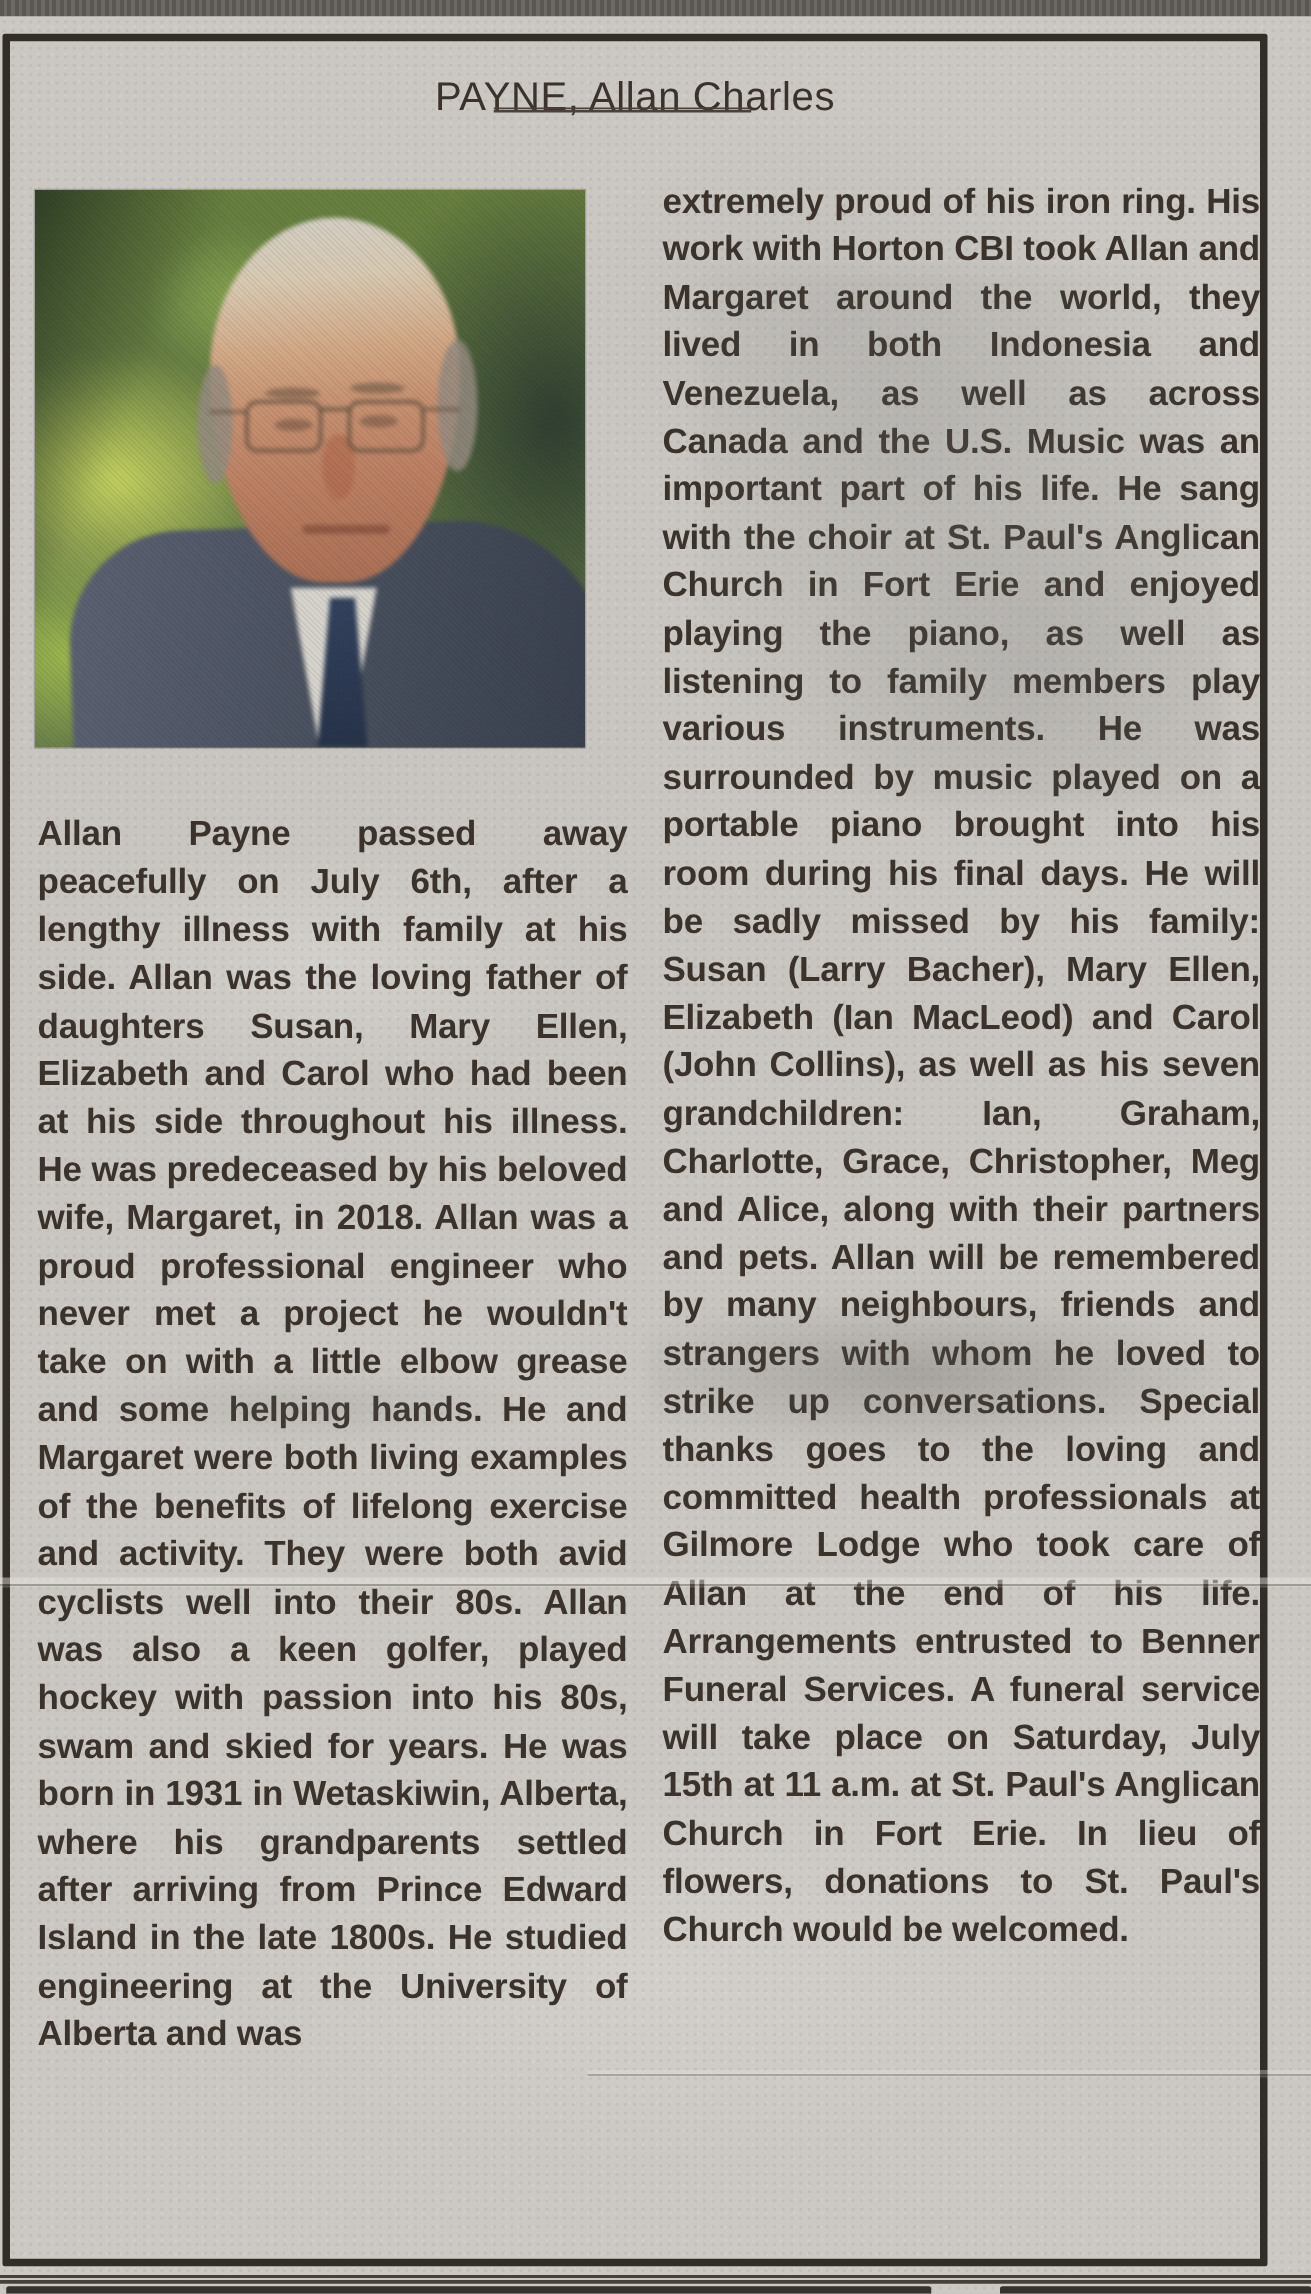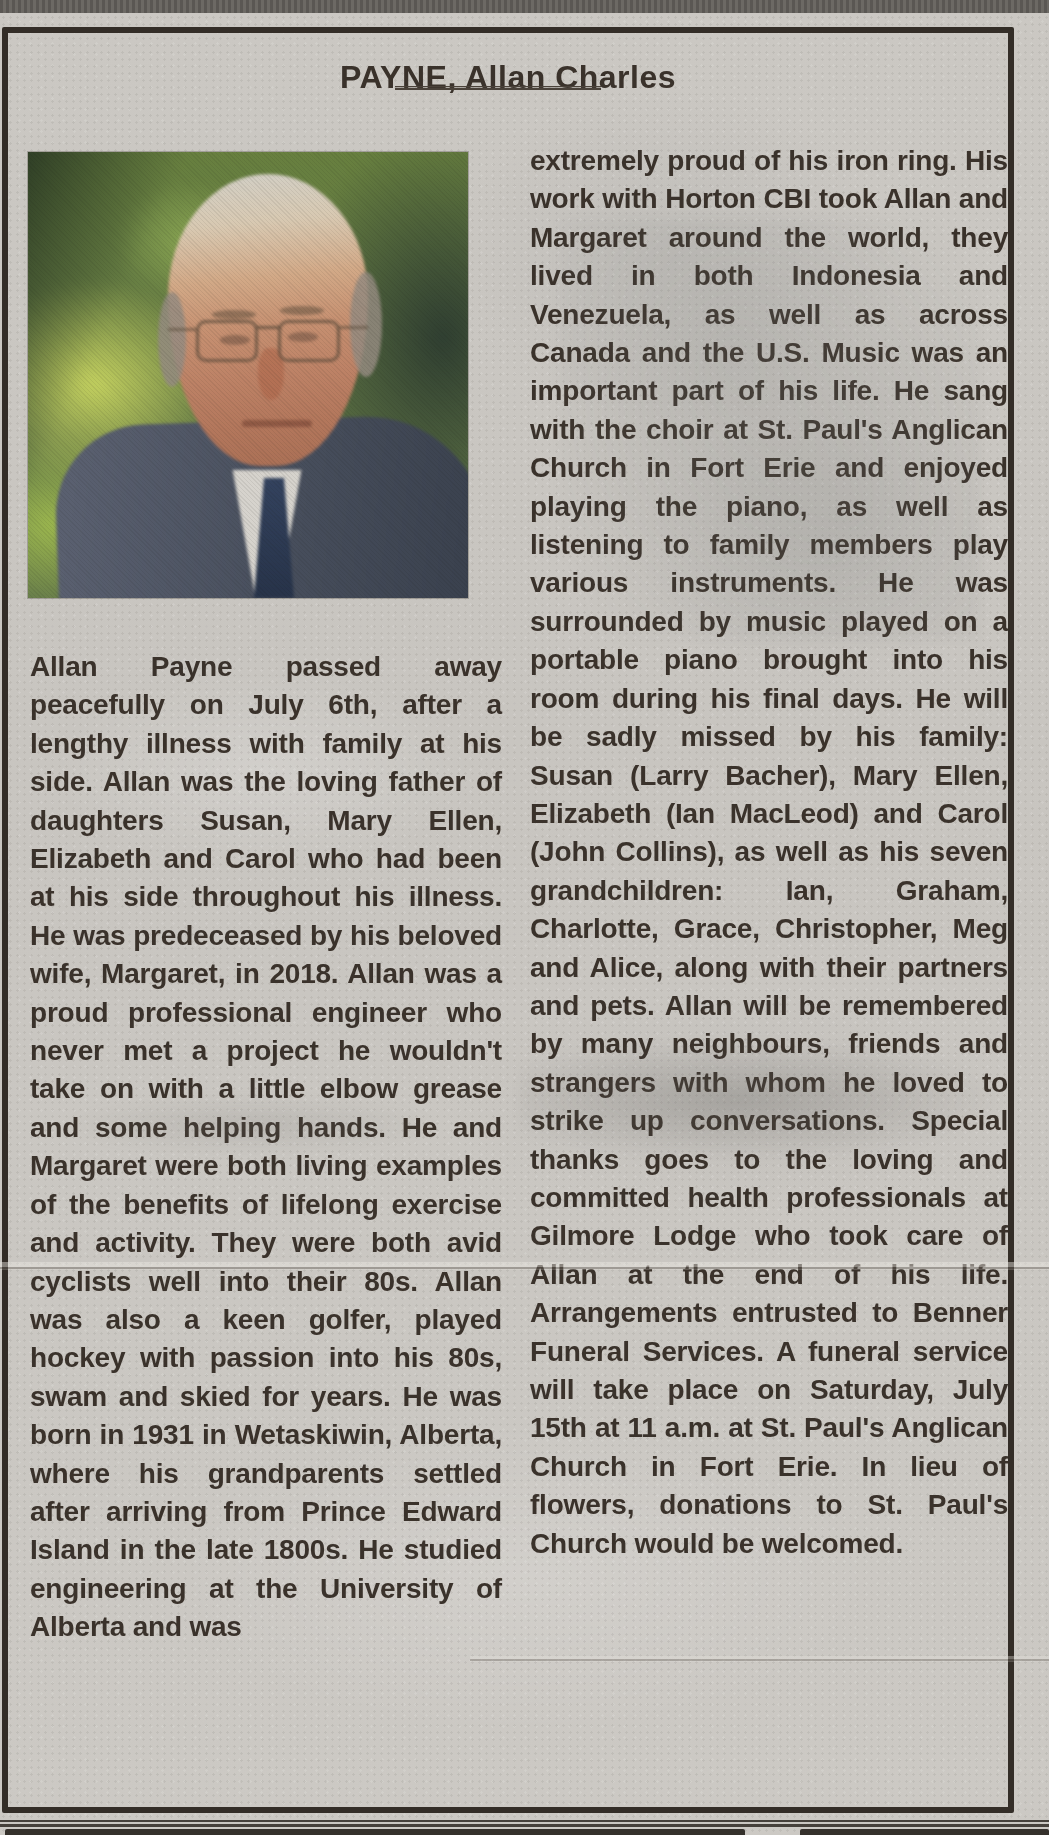--- a/index.html
+++ b/index.html
@@ -22,21 +22,21 @@
     background-image:
       radial-gradient(rgba(90,85,80,0.10) 1px, transparent 1.4px),
       radial-gradient(rgba(255,255,255,0.12) 1px, transparent 1.4px);
     background-size:7px 7px, 11px 11px;background-position:0 0,3px 5px;}
   .scan-edge-top{position:absolute;left:0;top:0;width:1049px;height:13px;
     background:repeating-linear-gradient(90deg,#5a5753 0 3px,#6c6964 3px 6px);}
   
   .frame{position:absolute;left:2px;top:27px;width:1012px;height:1786px;
     box-sizing:border-box;border:6px solid #332d27;border-radius:2px;}
   .title{position:absolute;left:2px;top:38px;width:1012px;text-align:center;
-    font-size:32px;font-weight:bold;letter-spacing:0.5px;color:#3a322b;}
+    font-size:32px;font-weight:normal;letter-spacing:0.5px;color:#3a322b;}
   .title-underline{position:absolute;left:395px;top:86px;width:206px;height:4px;
     background:linear-gradient(#4a423a 0 1px,rgba(74,66,58,0.25) 1px 2px,#4a423a 2px 4px);}
   
   .col{position:absolute;color:#3a322b;font-size:28px;line-height:38.4px;
     font-weight:bold;text-align:justify;letter-spacing:-0.2px;margin:0;}
   .col-left{left:30px;top:648px;width:472px;}
   .col-right{left:530px;top:142px;width:478px;}
   
   .photo{position:absolute;left:28px;top:152px;width:440px;height:446px;overflow:hidden;
     box-shadow:inset 0 0 46px rgba(55,55,45,0.30), 0 0 0 1px rgba(90,85,78,0.35);}

